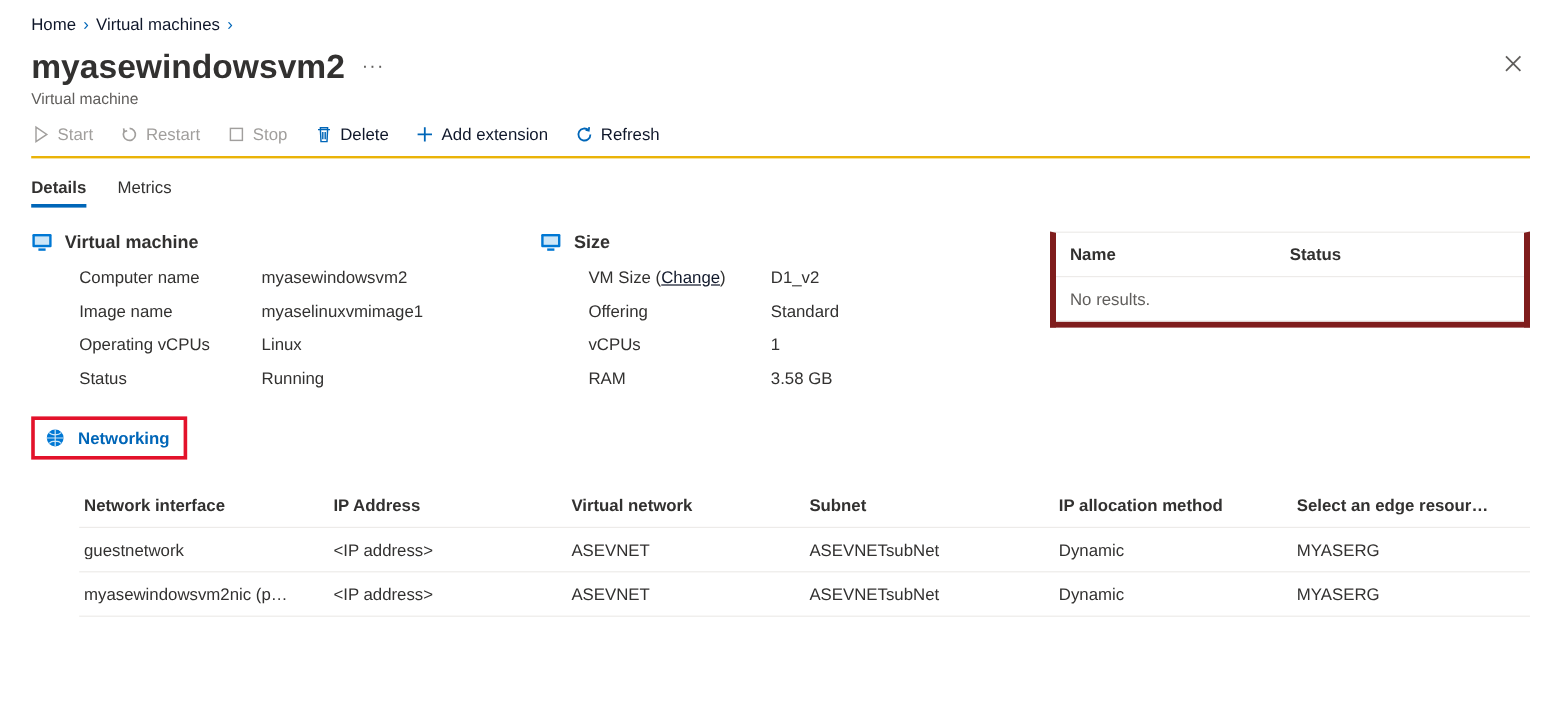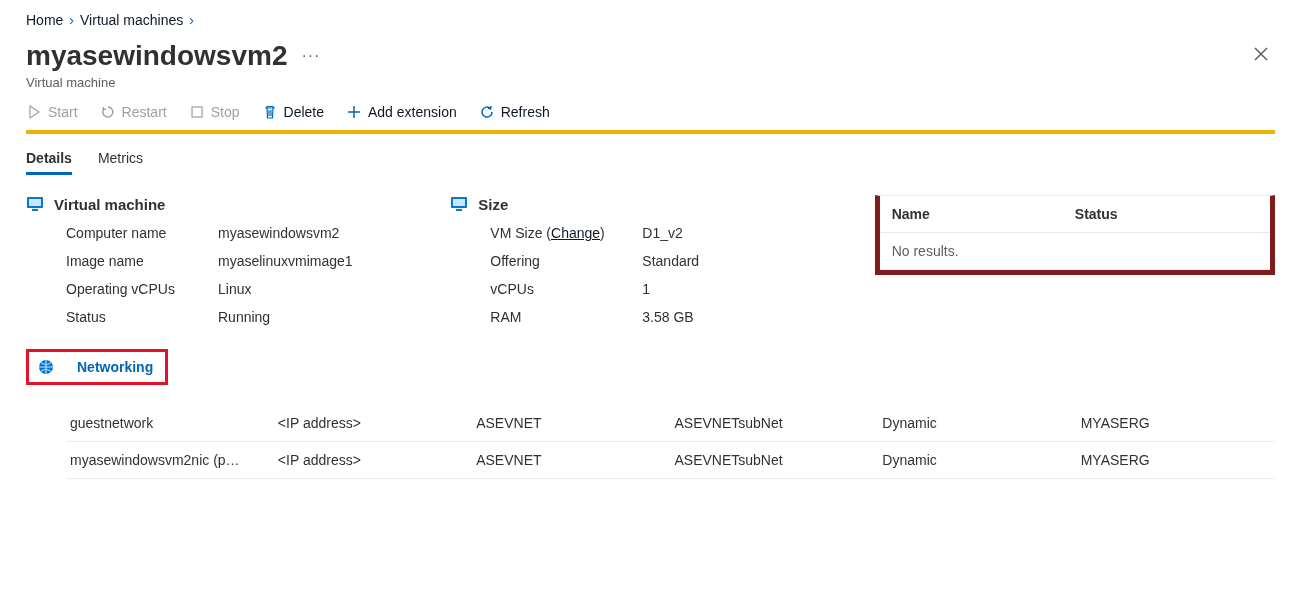--- a/index.html
+++ b/index.html
@@ -13,42 +13,42 @@
   }
   a { color: #0f172a; text-decoration: none; }
   .breadcrumb { display:flex; align-items:center; gap:6px; font-size:14px; margin-bottom:10px; }
   .breadcrumb .sep { color:#0066b8; }
   .title-row { display:flex; align-items:center; justify-content:space-between; }
   .title-left { display:flex; align-items:center; gap:14px; }
   h1 { margin:0; font-size:28px; font-weight:600; color:#323130; }
   .more-dots { color:#605e5c; font-size:16px; letter-spacing:1px; }
   .subtitle { color:#605e5c; font-size:13px; margin-top:2px; margin-bottom:14px; }
   .close-x { font-size:20px; color:#605e5c; cursor:pointer; padding:6px; }
-  .toolbar { display:flex; align-items:flex-start; gap:22px; border-bottom:4px solid #eab308; padding-bottom:10px; margin-bottom:10px;}
+  .toolbar { display:flex; align-items:flex-start; gap:22px; border-bottom:2px solid #eab308; padding-bottom:10px; margin-bottom:10px;}
   .tb-btn { display:flex; align-items:center; gap:6px; cursor:pointer; color:#0f172a; }
   .tb-btn.disabled { color:#a19f9d; }
   .tb-icon { display:inline-flex; width:16px; height:16px; }
   .tabs { display:flex; gap:26px; border-bottom:0; margin-bottom:20px; }
   .tab { padding:6px 0; cursor:pointer; color:#323130; }
   .tab.active { font-weight:600; border-bottom:3px solid #0066b8; }
   .sections { display:flex; gap:24px; align-items:flex-start; }
   .col-left, .col-mid, .col-right { flex:1; }
   .sec-header { display:flex; align-items:center; gap:10px; margin-bottom:12px; }
   .sec-icon { width:18px; height:18px; display:inline-flex; }
   .sec-title { font-weight:600; font-size:15px; }
   .kv { display:grid; grid-template-columns: 140px auto; row-gap:8px; column-gap:10px; padding-left:40px;gap:12px; }
   .kv .k { color:#323130; }
   .kv .v { color:#323130; }
   .link-inline { color:#0f172a; cursor:pointer;text-decoration:underline; }
   .ext-table { border:5px solid #7f1d1d; border-top:1px solid #edebe9; }
   .ext-head, .ext-row { display:grid; grid-template-columns:1fr 1fr; }
   .ext-head { border-bottom:1px solid #edebe9; padding:10px 12px; font-weight:600; }
   .ext-row { padding:10px 12px; color:#605e5c; border-bottom:1px solid #edebe9;}
   .networking-block { margin-top:24px; }
-  .networking-title-wrap { border:3px solid #e3122a; display:inline-flex; align-items:center; gap:22px; padding:6px 12px 6px 8px;text-align:center; }
+  .networking-title-wrap { border:3px solid #e3122a; display:inline-flex; align-items:center; gap:10px; padding:6px 12px 6px 8px;text-align:center; }
   .networking-title { color:#0066b8; font-weight:600; }
   .net-table { margin-top:20px; padding-left:40px; }
   .net-head, .net-row { display:grid; grid-template-columns: 1.05fr 1fr 1fr 1.05fr 1fr 1fr; gap:8px; padding:10px 4px; border-bottom:1px solid #edebe9; }
   .net-head { font-weight:600; color:#323130; }
   .net-row { color:#323130; }
   .ellipsis { white-space:nowrap; overflow:hidden; text-overflow:ellipsis; }
 </style>
 </head>
 <body>
 
@@ -199,20 +199,28 @@
     <span class="sec-icon">
         <svg width="18" height="18" viewBox="0 0 18 18">
           <circle cx="9" cy="9" r="7" fill="#0078d4"></circle>
           <path d="M2 9 H16 M9 2 V16 M4 4.5 C6 7,12 7,14 4.5 M4 13.5 C6 11,12 11,14 13.5" stroke="#cde6f7" stroke-width="1" fill="none"></path>
         </svg>
       </span>
     <span class="networking-title">Networking</span>
   </div>
 
   <div class="net-table">
+    <div class="net-head">
+      <div>Network interface</div>
+      <div>IP Address</div>
+      <div>Virtual network</div>
+      <div>Subnet</div>
+      <div>IP allocation method</div>
+      <div class="ellipsis">Select an edge resour…</div>
+    </div>
     <div class="net-row">
       <div class="ellipsis">guestnetwork</div>
       <div>&lt;IP address&gt;</div>
       <div>ASEVNET</div>
       <div>ASEVNETsubNet</div>
       <div>Dynamic</div>
       <div>MYASERG</div>
     </div>
     <div class="net-row">
       <div class="ellipsis">myasewindowsvm2nic (p…</div>

